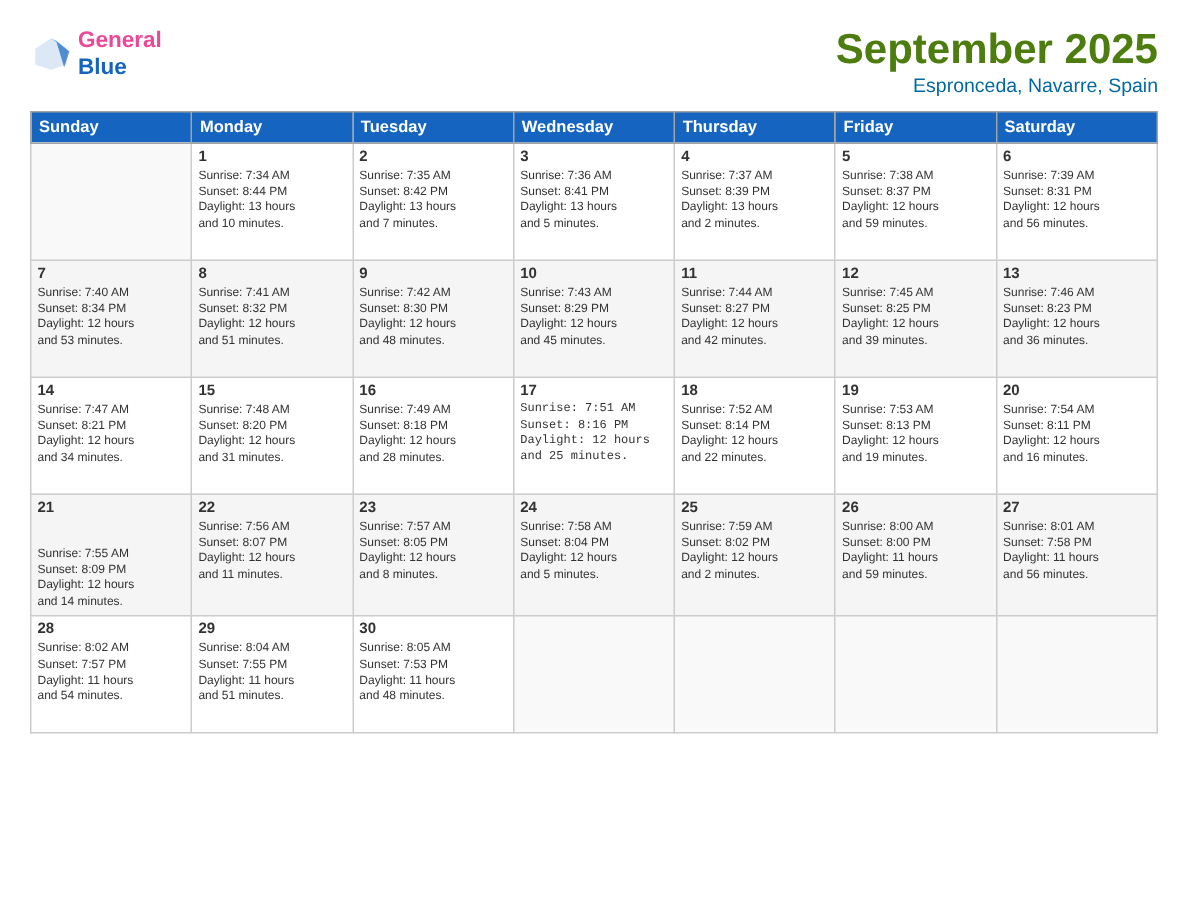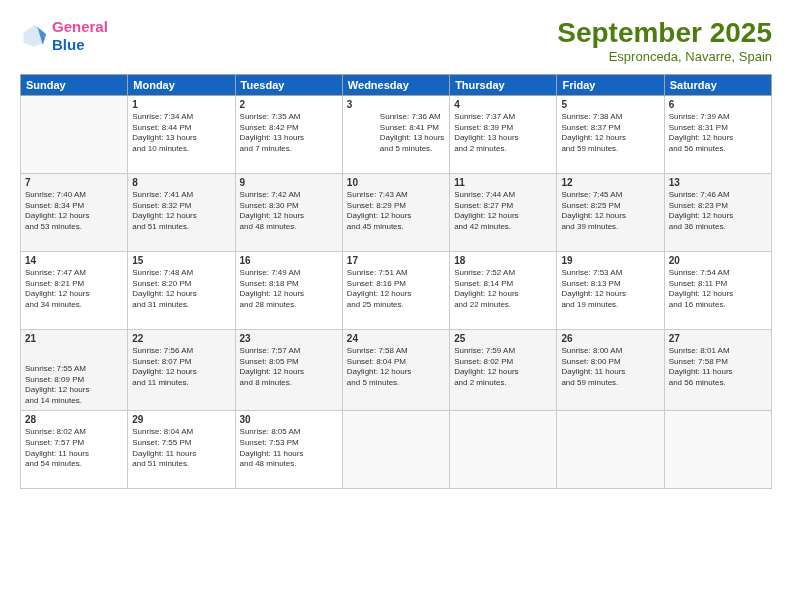--- a/index.html
+++ b/index.html
@@ -41,21 +41,21 @@
       text-align: right;
     }
     .month-title {
       font-size: 28px;
       font-weight: bold;
       color: #4d7c0f;
       line-height: 1.1;
     }
     .subtitle {
       font-size: 13px;
-      color: #4d7c0f;
+      color: #0369a1;
     }
     .calendar {
       width: 100%;
       border-collapse: collapse;
       table-layout: fixed;
     }
     .calendar th {
       background: #1565C0;
       color: #fff;
       font-size: 11px;
@@ -136,21 +136,21 @@
           </td>
           <td>
             <span class="day-num">2</span>
             <div class="cell-info" style="white-space: pre-line;">Sunrise: 7:35 AM
 Sunset: 8:42 PM
 Daylight: 13 hours
 and 7 minutes.</div>
           </td>
           <td>
             <span class="day-num">3</span>
-            <div class="cell-info" style="white-space: pre-line; margin-left: 33px;">Sunrise: 7:36 AM
+            <div class="cell-info" style="white-space: pre-line;">Sunrise: 7:36 AM
 Sunset: 8:41 PM
 Daylight: 13 hours
 and 5 minutes.</div>
           </td>
           <td>
             <span class="day-num">4</span>
             <div class="cell-info" style="white-space: pre-line;">Sunrise: 7:37 AM
 Sunset: 8:39 PM
 Daylight: 13 hours
 and 2 minutes.</div>
@@ -238,21 +238,21 @@
           </td>
           <td>
             <span class="day-num">16</span>
             <div class="cell-info" style="white-space: pre-line;">Sunrise: 7:49 AM
 Sunset: 8:18 PM
 Daylight: 12 hours
 and 28 minutes.</div>
           </td>
           <td>
             <span class="day-num">17</span>
-            <div class="cell-info" style="white-space: pre-line;">Sunrise: 7:51 AM
+            <div class="cell-info" style="white-space: pre-line; font-family: Liberation Mono, monospace;">Sunrise: 7:51 AM
 Sunset: 8:16 PM
 Daylight: 12 hours
 and 25 minutes.</div>
           </td>
           <td>
             <span class="day-num">18</span>
             <div class="cell-info" style="white-space: pre-line;">Sunrise: 7:52 AM
 Sunset: 8:14 PM
 Daylight: 12 hours
 and 22 minutes.</div>

